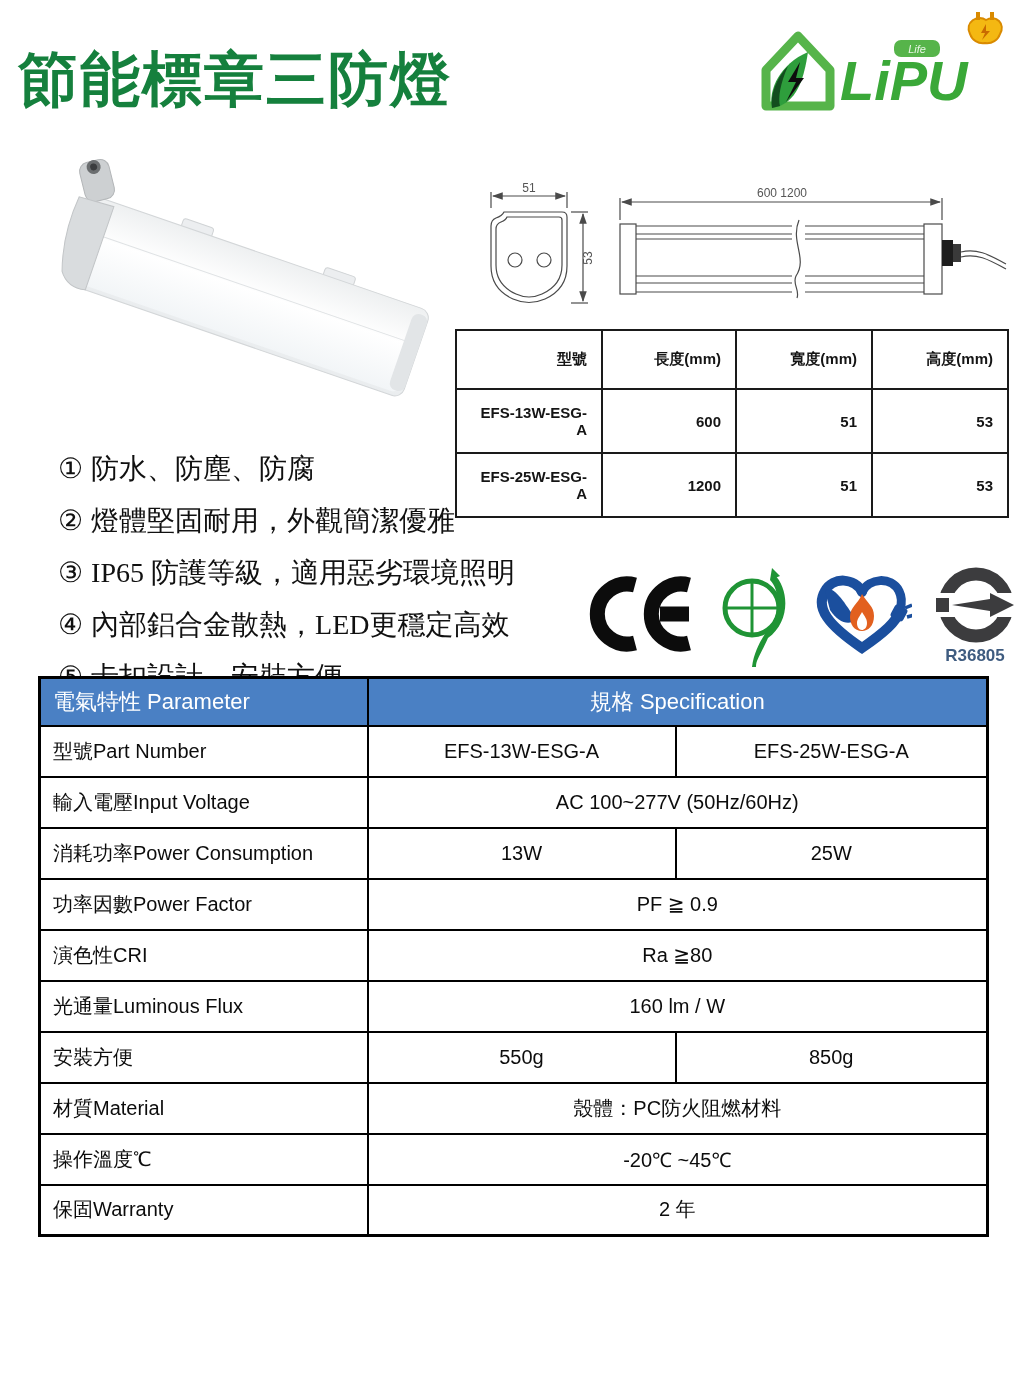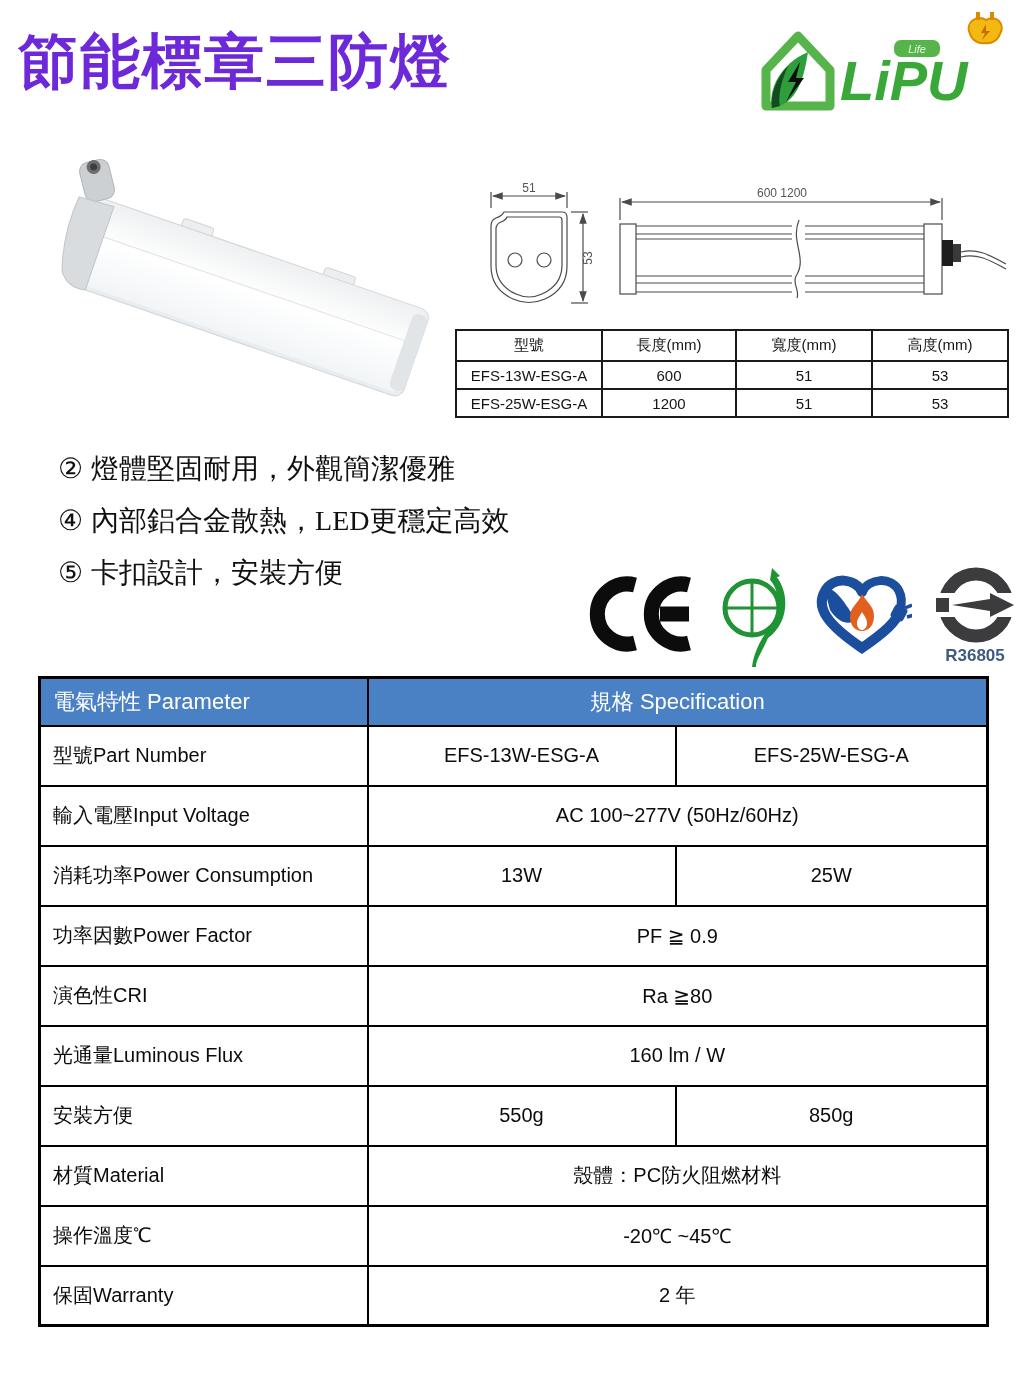--- a/index.html
+++ b/index.html
@@ -1,54 +1,54 @@
 <!DOCTYPE html>
 <html><head>
 <meta charset="utf-8">
 <style>
   html,body{margin:0;padding:0;background:#fff;}
   body{width:1022px;height:1396px;position:relative;overflow:hidden;
        font-family:"Liberation Sans",sans-serif;color:#111;}
 
   
-  .page-title{position:absolute;left:18px;top:22px;
+  .page-title{position:absolute;left:18px;top:40px;
     font-family:"Liberation Serif","DejaVu Serif",serif;
-    font-size:60px;font-weight:700;letter-spacing:2px;color:#6d28d9;white-space:nowrap;}
+    font-size:60px;font-weight:700;letter-spacing:2px;color:#15803d;white-space:nowrap;}
   .brand-logo{position:absolute;left:742px;top:12px;width:272px;height:108px;}
 
   
   .product-photo{position:absolute;left:30px;top:158px;width:430px;height:270px;}
 
   
   .tech-drawing{position:absolute;left:452px;top:180px;width:566px;height:148px;}
 
   
   .dim-table{position:absolute;left:455px;top:329px;width:552px;border-collapse:collapse;
     table-layout:fixed;font-size:15px;}
-  .dim-table td{border:2px solid #1a1a1a;text-align:center;padding:0;height:26px;
-    font-weight:400;color:#151515;}
+  .dim-table td{border:2px solid #1a1a1a;text-align:right;padding:14px;height:26px;
+    font-weight:700;color:#151515;}
   .dim-table tr.dh td{height:29px;}
 
   
   .features{position:absolute;left:58px;top:443px;width:540px;
     font-family:"Liberation Serif","DejaVu Serif",serif;font-size:28px;color:#101010;}
   .feature-item{height:52px;line-height:52px;white-space:nowrap;}
   .feature-num{margin-right:8px;}
 
   
   .cert-row{position:absolute;left:588px;top:560px;width:430px;height:112px;
     display:flex;align-items:center;gap:20px;text-decoration:underline;}
   .bsmi-wrap{display:flex;flex-direction:column;align-items:center;}
 
   
   .spec-table{position:absolute;left:38px;top:676px;width:948px;border-collapse:collapse;
     table-layout:fixed;padding-left:36px;}
   .spec-table td{border:2px solid #000;padding:0;}
   .spec-table{border:3px solid #000;}
-  .spec-table tr{height:60px;}
+  .spec-table tr{height:51px;}
   .spec-table tr.sh{height:48px;}
   .sh td{background:#4A80C4;color:#fff;font-size:22px;}
   .sh .ph{padding-left:12px;text-align:left;}
   .sh .sp{text-align:center;}
   td.lbl{padding-left:12px;font-size:20px;text-align:left;color:#0c0c0c;}
   td.val{text-align:center;font-size:20px;color:#0c0c0c;}
   .c1{width:328px;} .c2{width:308px;} .c3{width:312px;}
 
   svg text{font-family:"Liberation Sans",sans-serif;}
 </style>
@@ -175,21 +175,27 @@
     <td>EFS-25W-ESG-A</td>
     <td>1200</td>
     <td>51</td>
     <td>53</td>
   </tr>
 </tbody>
   </table>
 
 <div class="features">
   <div class="feature-item">
+    <span class="feature-num">①</span><span>防水、防塵、防腐</span>
+  </div>
+  <div class="feature-item">
     <span class="feature-num">②</span><span>燈體堅固耐用，外觀簡潔優雅</span>
+  </div>
+  <div class="feature-item">
+    <span class="feature-num">③</span><span>IP65 防護等級，適用惡劣環境照明</span>
   </div>
   <div class="feature-item">
     <span class="feature-num">④</span><span>內部鋁合金散熱，LED更穩定高效</span>
   </div>
   <div class="feature-item">
     <span class="feature-num">⑤</span><span>卡扣設計，安裝方便</span>
   </div>
 </div>
 
 <div class="cert-row">

